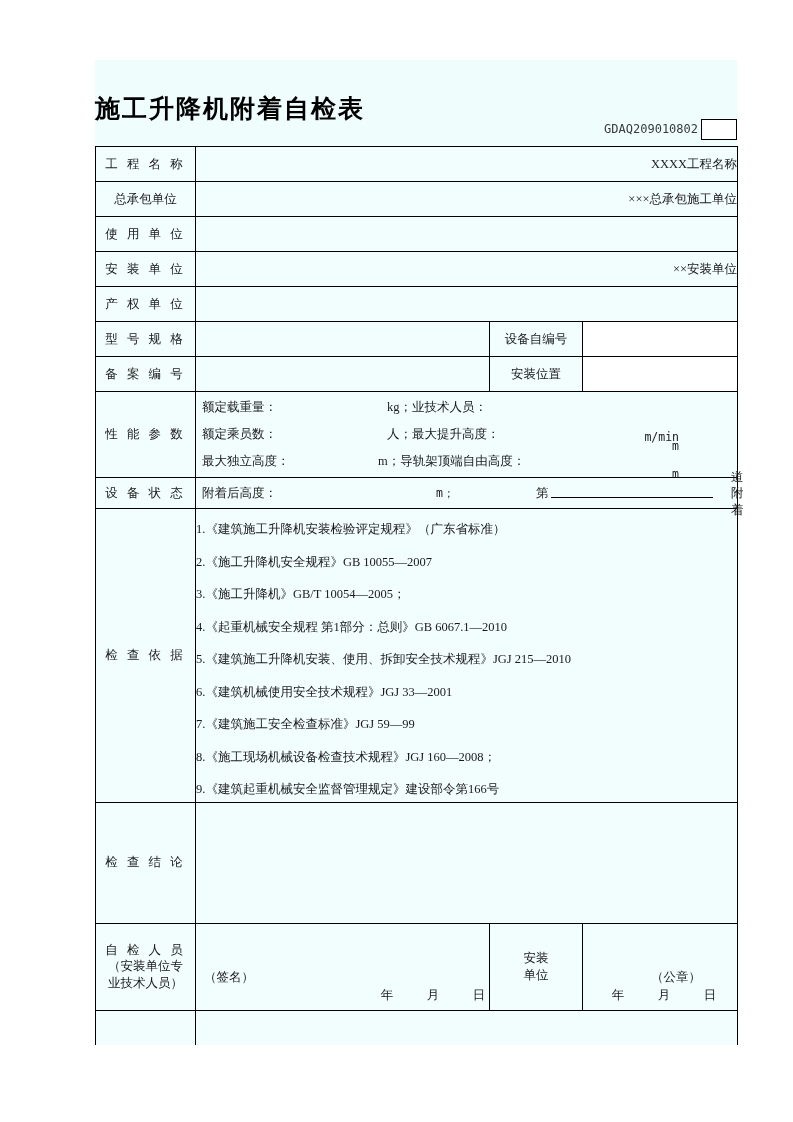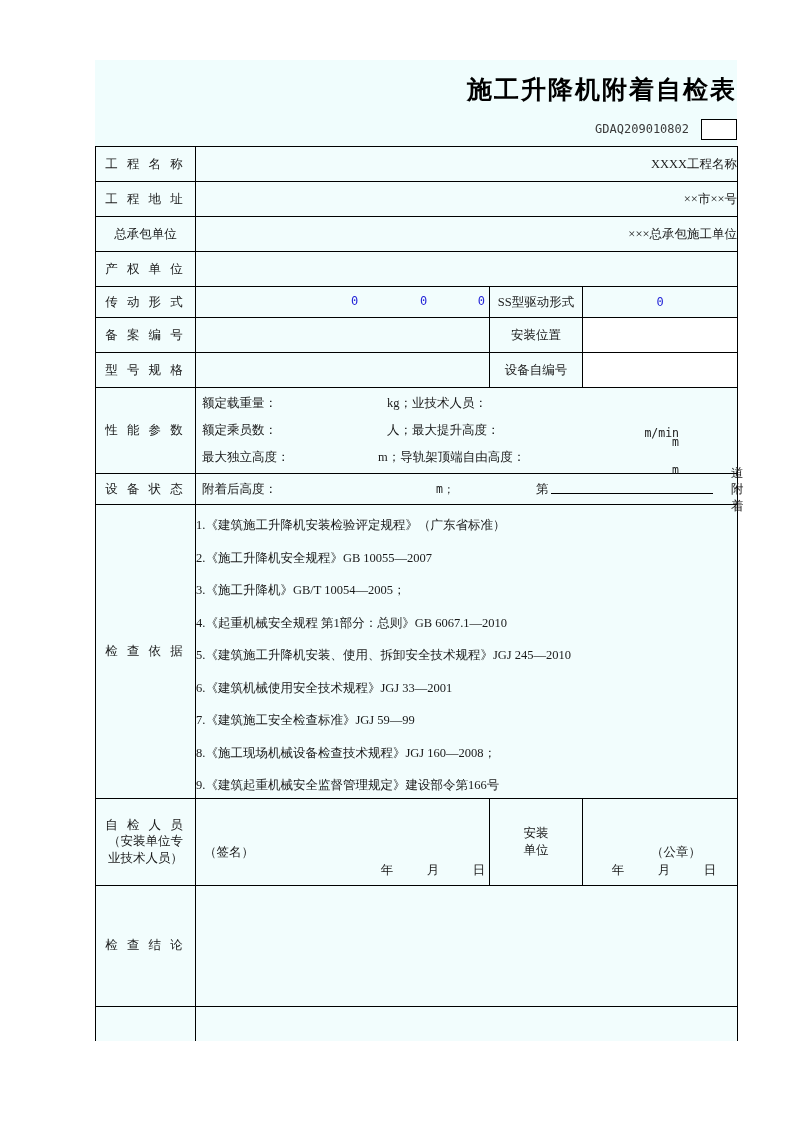--- a/index.html
+++ b/index.html
@@ -31,42 +31,42 @@
     position: absolute;
     left: 95px;
     top: 60px;
     width: 642px;
     height: 86px;
     background: #f0fdfd;
   }
   #form-title {
     position: absolute;
     left: 0;
-    top: 13px;
+    top: 32px;
     width: 642px;
-    text-align: right;
+    text-align: left;
     font-family: "DejaVu Sans", "Liberation Sans", sans-serif;
     font-size: 25px;
     font-weight: bold;
     letter-spacing: 2px;
     color: #000000;
   }
   #code-wrap {
     position: absolute;
     right: 0px;
     top: 58px;
     display: flex;
     align-items: center;
     height: 22px;
   }
   #code-text {
     font-family: "DejaVu Sans Mono", "Liberation Mono", monospace;
     font-size: 12px;
     color: #3a3a3a;
-    padding-right: 12px;
+    padding-right: 3px;
     letter-spacing: 0px;
   }
   #code-box {
     width: 36px;
     height: 21px;
     border: 1.4px solid #000;
     background: #ffffff;
     box-sizing: border-box;
   }
 
@@ -251,61 +251,53 @@
       <col style="width:93px">
       <col style="width:155px">
     </colgroup>
     <tbody>
 
       <tr class="r-info">
         <td class="label">工 程 名 称</td>
         <td class="value" colspan="3">XXXX工程名称</td>
       </tr>
 
-      <tr class="r-info">
-        <td class="label">工 程 地 址</td>
-        <td class="value" colspan="3">××市××号</td>
-      </tr>
 
       <tr class="r-info">
         <td class="label nospace">总承包单位</td>
         <td class="value" colspan="3">×××总承包施工单位</td>
       </tr>
 
-
+      <tr class="r-info">
+        <td class="label">使 用 单 位</td>
+        <td class="value" colspan="3"></td>
+      </tr>
+
+      <tr class="r-info">
+        <td class="label">安 装 单 位</td>
+        <td class="value" colspan="3">××安装单位</td>
+      </tr>
 
       <tr class="r-info">
         <td class="label">产 权 单 位</td>
         <td class="value" colspan="3"></td>
       </tr>
 
-      <tr>
-        <td class="label">传 动 形 式</td>
-        <td class="value-tinted drive-cell">
-          <span class="zero z1">0</span>
-          <span class="zero z2">0</span>
-          <span class="zero z3">0</span>
-        </td>
-        <td class="mid-label">SS型驱动形式</td>
-        <td class="right-cell">
-          <span class="zero">0</span>
-        </td>
+
+      <tr class="r-info">
+        <td class="label">型 号 规 格</td>
+        <td class="value"></td>
+        <td class="mid-label">设备自编号</td>
+        <td class="right-cell blank"></td>
       </tr>
 
       <tr class="r-info">
         <td class="label">备 案 编 号</td>
         <td class="value"></td>
         <td class="mid-label">安装位置</td>
-        <td class="right-cell blank"></td>
-      </tr>
-
-      <tr class="r-info">
-        <td class="label">型 号 规 格</td>
-        <td class="value"></td>
-        <td class="mid-label">设备自编号</td>
         <td class="right-cell blank"></td>
       </tr>
 
       <tr>
         <td class="label">性 能 参 数</td>
         <td class="perf-cell" colspan="3">
           <div class="perf-line perf-l1">
             <span class="seg-a">额定载重量：</span>
             <span class="seg-b">kg；业技术人员：</span>
             <span class="seg-u">m/min</span>
@@ -334,26 +326,31 @@
         </td>
       </tr>
 
       <tr>
         <td class="label">检 查 依 据</td>
         <td class="basis-cell" colspan="3">
           <div class="basis-item">1.《建筑施工升降机安装检验评定规程》（广东省标准）</div>
           <div class="basis-item">2.《施工升降机安全规程》GB 10055—2007</div>
           <div class="basis-item">3.《施工升降机》GB/T 10054—2005；</div>
           <div class="basis-item">4.《起重机械安全规程 第1部分：总则》GB 6067.1—2010</div>
-          <div class="basis-item">5.《建筑施工升降机安装、使用、拆卸安全技术规程》JGJ 245—2010</div>
+          <div class="basis-item">5.《建筑施工升降机安装、使用、拆卸安全技术规程》JGJ 215—2010</div>
           <div class="basis-item">6.《建筑机械使用安全技术规程》JGJ 33—2001</div>
           <div class="basis-item">7.《建筑施工安全检查标准》JGJ 59—99</div>
           <div class="basis-item">8.《施工现场机械设备检查技术规程》JGJ 160—2008；</div>
           <div class="basis-item">9.《建筑起重机械安全监督管理规定》建设部令第166号</div>
         </td>
+      </tr>
+
+      <tr>
+        <td class="label">检 查 结 论</td>
+        <td class="conc-cell" colspan="3"></td>
       </tr>
 
       <tr>
         <td class="sig-left">
           <div class="ln1">自 检 人 员</div>
           <div class="ln2">（安装单位专</div>
           <div class="ln3">业技术人员）</div>
         </td>
         <td class="sig-body">
           <span class="sign-label">（签名）</span>
@@ -367,25 +364,20 @@
         </td>
         <td class="sig-body" style="width:192px">
           <span class="seal-label">（公章）</span>
           <span class="date-row right-d">
             <span>年</span><span>月</span><span>日</span>
           </span>
         </td>
       </tr>
 
       <tr>
-        <td class="label">检 查 结 论</td>
-        <td class="conc-cell" colspan="3"></td>
-      </tr>
-
-      <tr>
         <td class="tail-left"></td>
         <td class="tail-right" colspan="3"></td>
       </tr>
 
     </tbody>
   </table>
 
 </div>
 
 </body></html>

